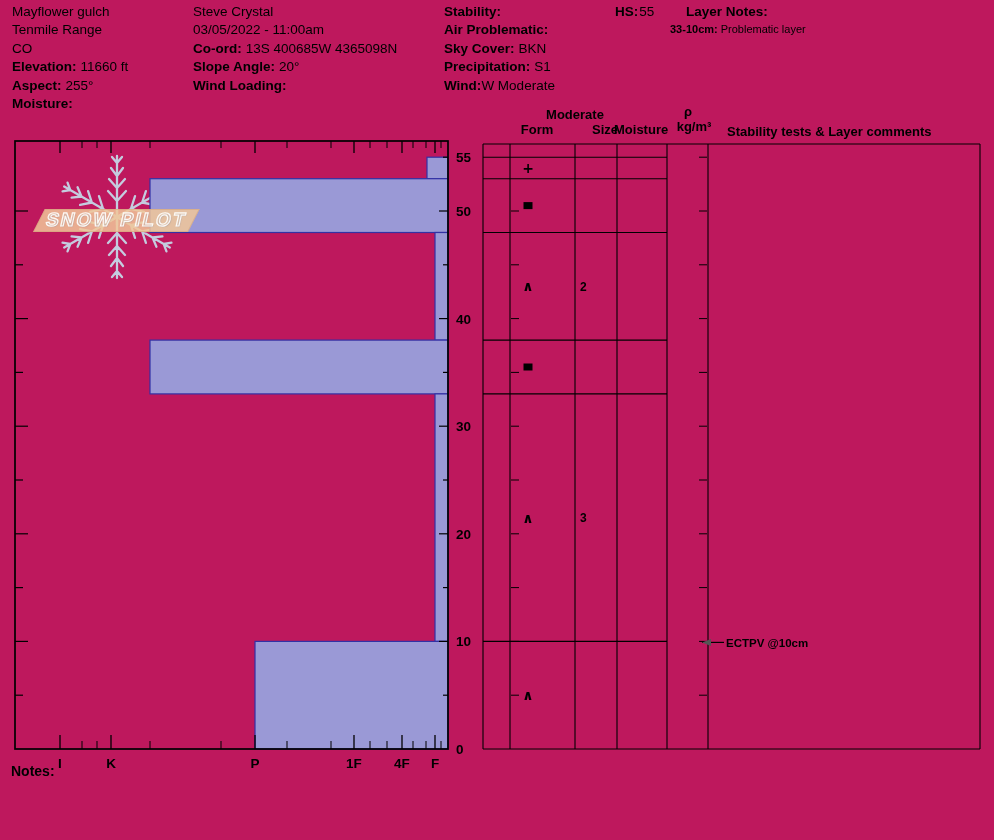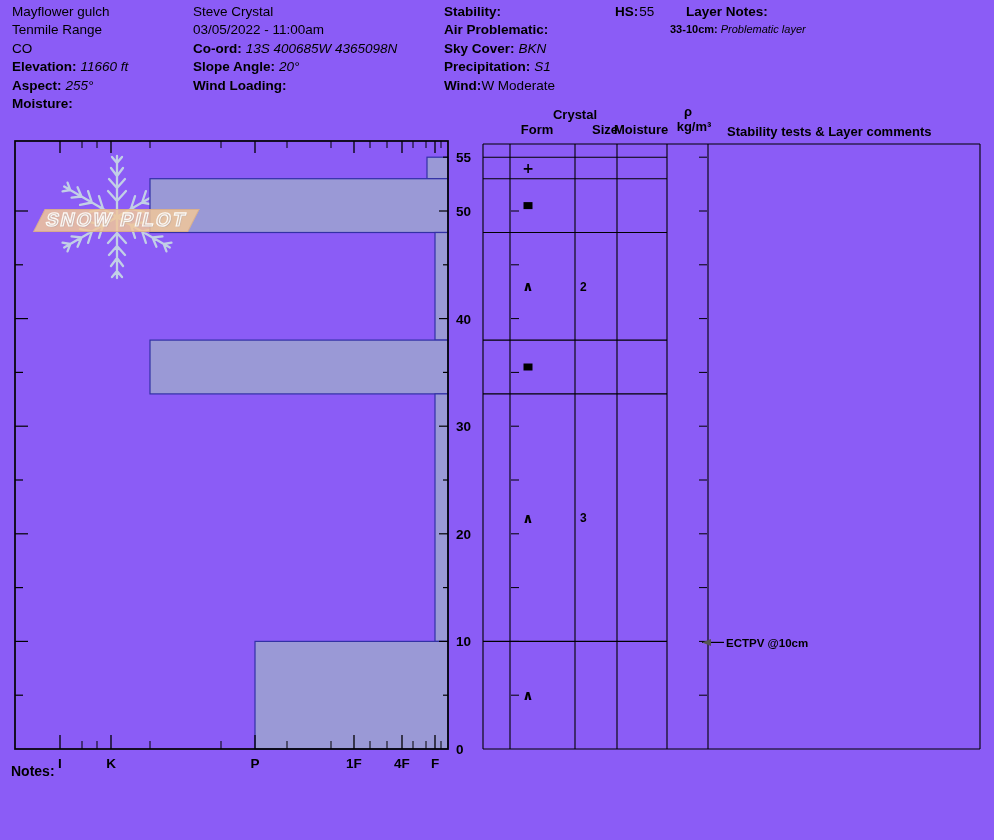--- a/index.html
+++ b/index.html
@@ -1,20 +1,20 @@
 <!DOCTYPE html>
 <html><head>
 <meta charset="utf-8">
 <style>
   html,body{margin:0;padding:0;background:#fff;}
-  .page{position:relative;width:994px;height:840px;background:#8b5cf6;overflow:hidden;
+  .page{position:relative;width:994px;height:840px;background:#be185d;overflow:hidden;
         font-family:"Liberation Sans",sans-serif;color:#000;}
   .col{position:absolute;font-size:13.5px;line-height:18.4px;white-space:nowrap;}
   .col b{font-weight:bold;}
-  .v{margin-left:4px;font-style:italic;}
+  .v{margin-left:4px;}
   .v0{margin-left:1px;}
   .vw{margin-left:0;}
   .note{position:absolute;left:670px;top:23px;font-size:11px;white-space:nowrap;}
   .note .v{margin-left:3px;}
   .th{position:absolute;font-weight:bold;font-size:13px;white-space:nowrap;}
   .thc{text-align:center;}
   .notes-label{position:absolute;left:11px;top:763px;font-weight:bold;font-size:14px;text-align:center;}
   #chart-svg{position:absolute;left:0;top:0;z-index:1;}
   #chart-svg .ax{font:bold 13.5px "Liberation Sans",sans-serif;}
   #chart-svg .sym{font:600 14px "DejaVu Sans",sans-serif;}
@@ -204,21 +204,21 @@
       <line x1="702" y1="642.4" x2="724" y2="642.4" stroke="#000" stroke-width="1.2"></line>
       <polygon points="702,642.4 711,638.9 711,645.9" fill="#555"></polygon>
       <text x="726" y="646.9" class="ann">ECTPV @10cm</text>
     </svg>
 
   <div class="band">
     <span class="bandtext">SNOW PILOT</span>
   </div>
 
   <div class="th thc" style="left:508px;top:122px;width:58px;">Form</div>
-  <div class="th thc" style="left:543px;top:107px;width:64px;">Crystal</div>
+  <div class="th thc" style="left:543px;top:107px;width:64px;">Moderate</div>
   <div class="th thc" style="left:584px;top:122px;width:42px;text-align:center;">Size</div>
   <div class="th thc" style="left:614px;top:122px;width:54px;">Moisture</div>
   <div class="th thc" style="left:667px;top:104px;width:42px;">ρ</div>
   <div class="th thc" style="left:673px;top:119px;width:42px;">kg/m³</div>
   <div class="th" style="left:727px;top:124px;">Stability tests &amp; Layer comments</div>
 
   <div class="notes-label">Notes:</div>
 
 </div>
 

